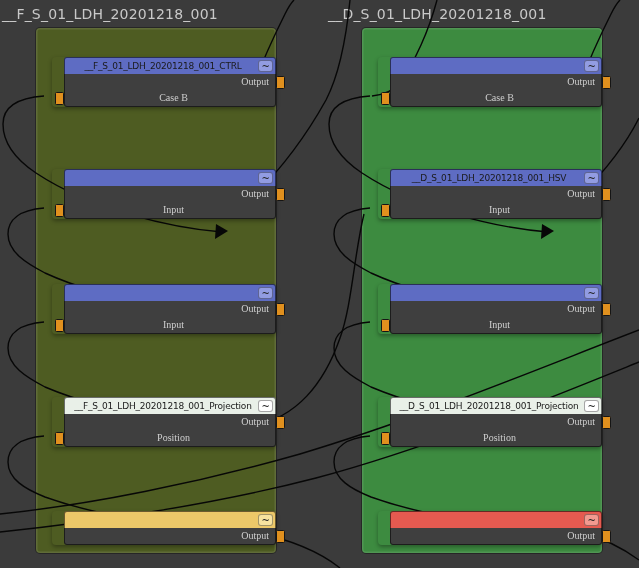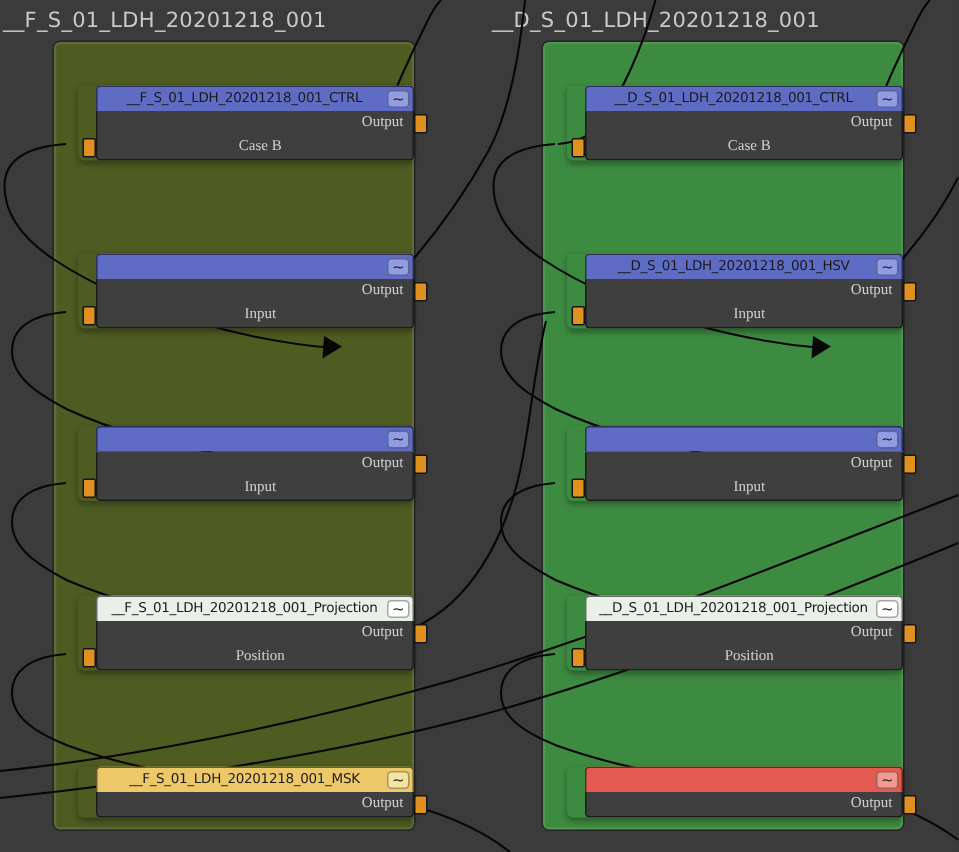--- a/index.html
+++ b/index.html
@@ -158,34 +158,32 @@
       </div>
       <div class="row inp">
         <span class="socket sin"></span>
         <span>Position</span>
       </div>
     </div>
   </div>
 
   <div class="node c-yellow" style="left:52px;top:511px">
     <div class="hdr">
-      <span>__F_S_01_LDH_20201218_001_MSK</span>
       <span class="tilde">~</span>
     </div>
     <div class="nbody">
       <div class="row out">
         <span>Output</span>
         <span class="socket sout"></span>
       </div>
     </div>
   </div>
 
   <div class="node c-blue" style="left:378px;top:57px">
     <div class="hdr">
-      <span>__D_S_01_LDH_20201218_001_CTRL</span>
       <span class="tilde">~</span>
     </div>
     <div class="nbody">
       <div class="row out">
         <span>Output</span>
         <span class="socket sout"></span>
       </div>
       <div class="row inp">
         <span class="socket sin"></span>
         <span>Case B</span>

